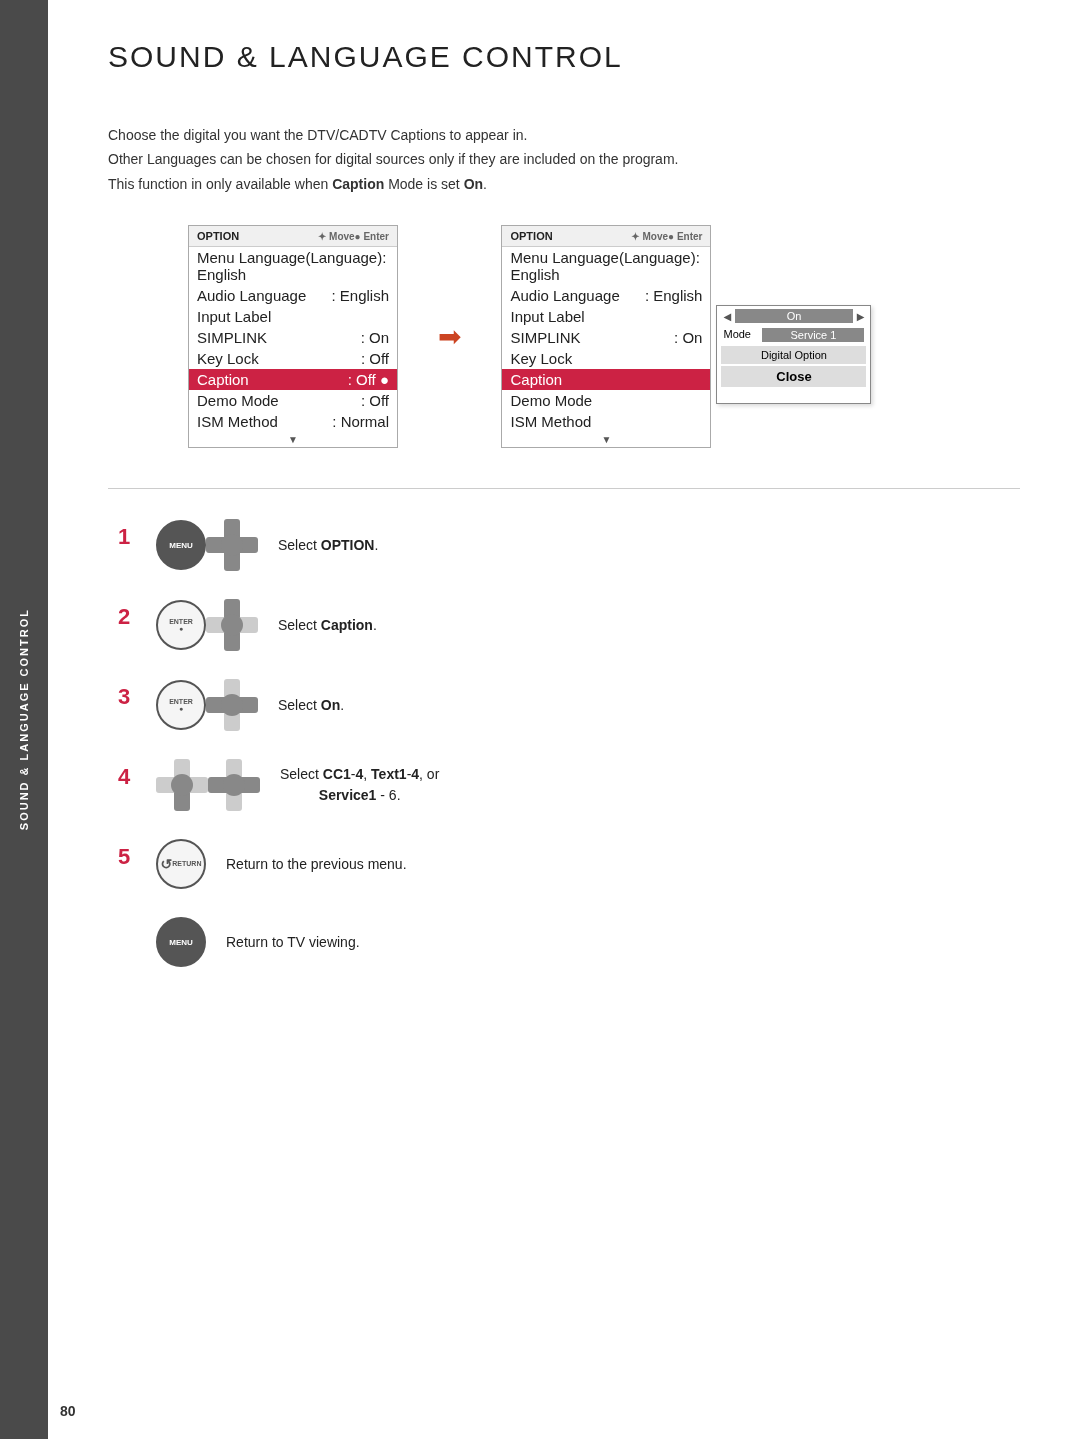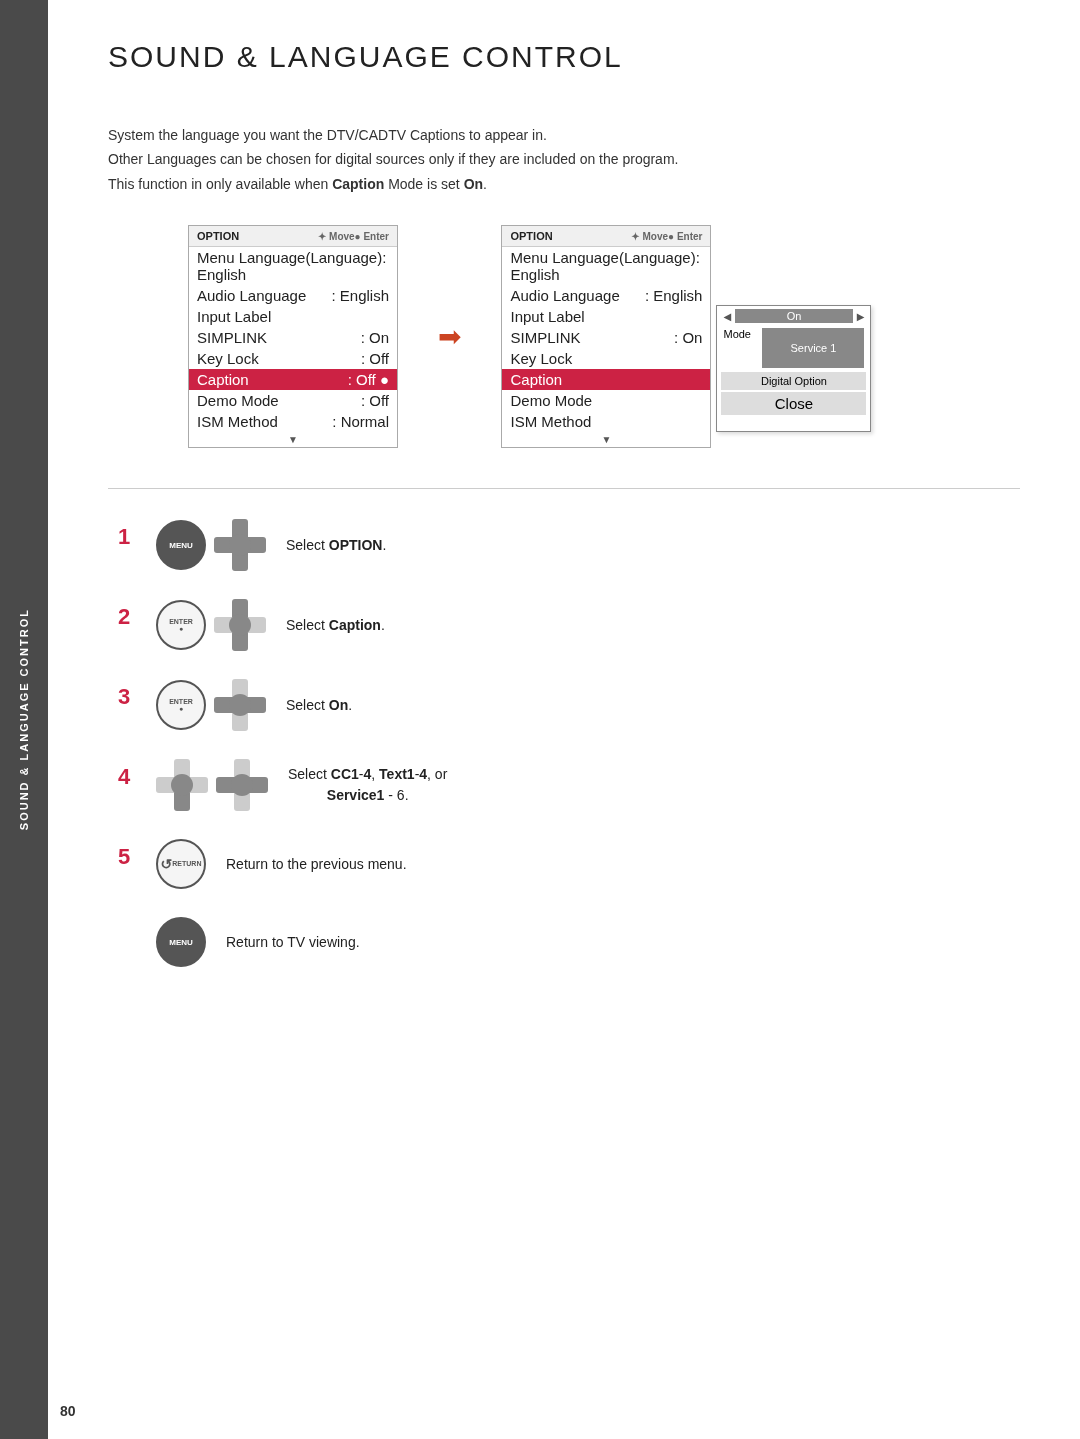--- a/index.html
+++ b/index.html
@@ -172,38 +172,39 @@
       display: flex;
       padding: 2px 6px;
       gap: 4px;
     }
     .popup-mode-label {
       min-width: 35px;
     }
     .popup-service-label {
       background: #888;
       color: #fff;
-      padding: 14px 6px;
+      padding: 1px 6px;
       font-size: 11px;
       flex: 1;
       text-align: center;
     }
     .popup-digital-option {
       text-align: center;
       padding: 3px 6px;
       background: #ddd;
       margin: 2px 4px;
       font-size: 11px;
     }
     .popup-close {
       text-align: center;
       padding: 3px 6px;
       background: #ddd;
       margin: 2px 4px 16px;
-      font-size: 15px;
+      font-size: 13px;
+      font-weight: bold;
     }
 
     
     .divider {
       border: none;
       border-top: 1px solid #ccc;
       margin: 10px 0 30px 0;
     }
 
     
@@ -225,21 +226,21 @@
       font-weight: bold;
       color: #cc2244;
       min-width: 18px;
       align-self: flex-start;
       margin-top: 5px;
     }
 
     .step-icons {
       display: flex;
       align-items: center;
-      gap: 8px;
+      gap: 0;
     }
 
     
     .btn-circle {
       width: 50px;
       height: 50px;
       border-radius: 50%;
       border: 2px solid #555;
       display: flex;
       align-items: center;
@@ -349,21 +350,21 @@
 <div class="sidebar">
   <span class="sidebar-text">SOUND &amp; LANGUAGE CONTROL</span>
 </div>
 
 <div class="main">
 
   <h1 class="page-title">SOUND &amp; LANGUAGE CONTROL</h1>
 
 
   <div class="description">
-    <p>System the language you want the DTV/CADTV Captions to appear in.</p>
+    <p>Choose the digital you want the DTV/CADTV Captions to appear in.</p>
     <p>Other Languages can be chosen for digital sources only if they are included on the program.</p>
     <p>
       <span>This function in only available when </span><strong>Caption</strong><span> Mode is set </span><strong>On</strong><span>.</span>
     </p>
   </div>
 
   <div class="diagram-area">
 
     <div class="menu-box">
       <div class="menu-box-header">

